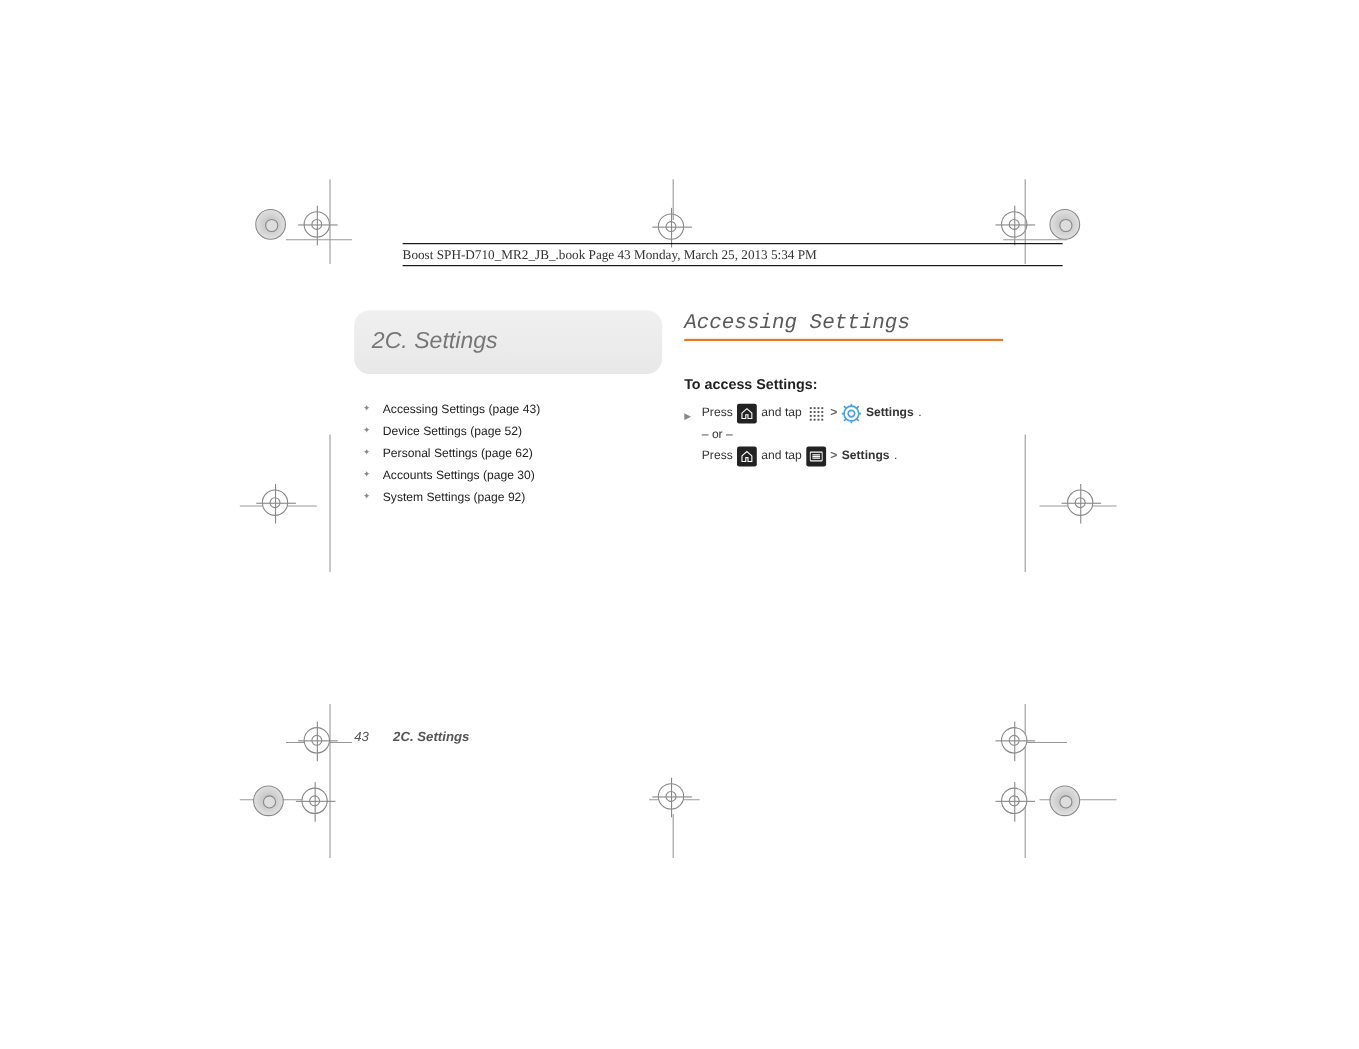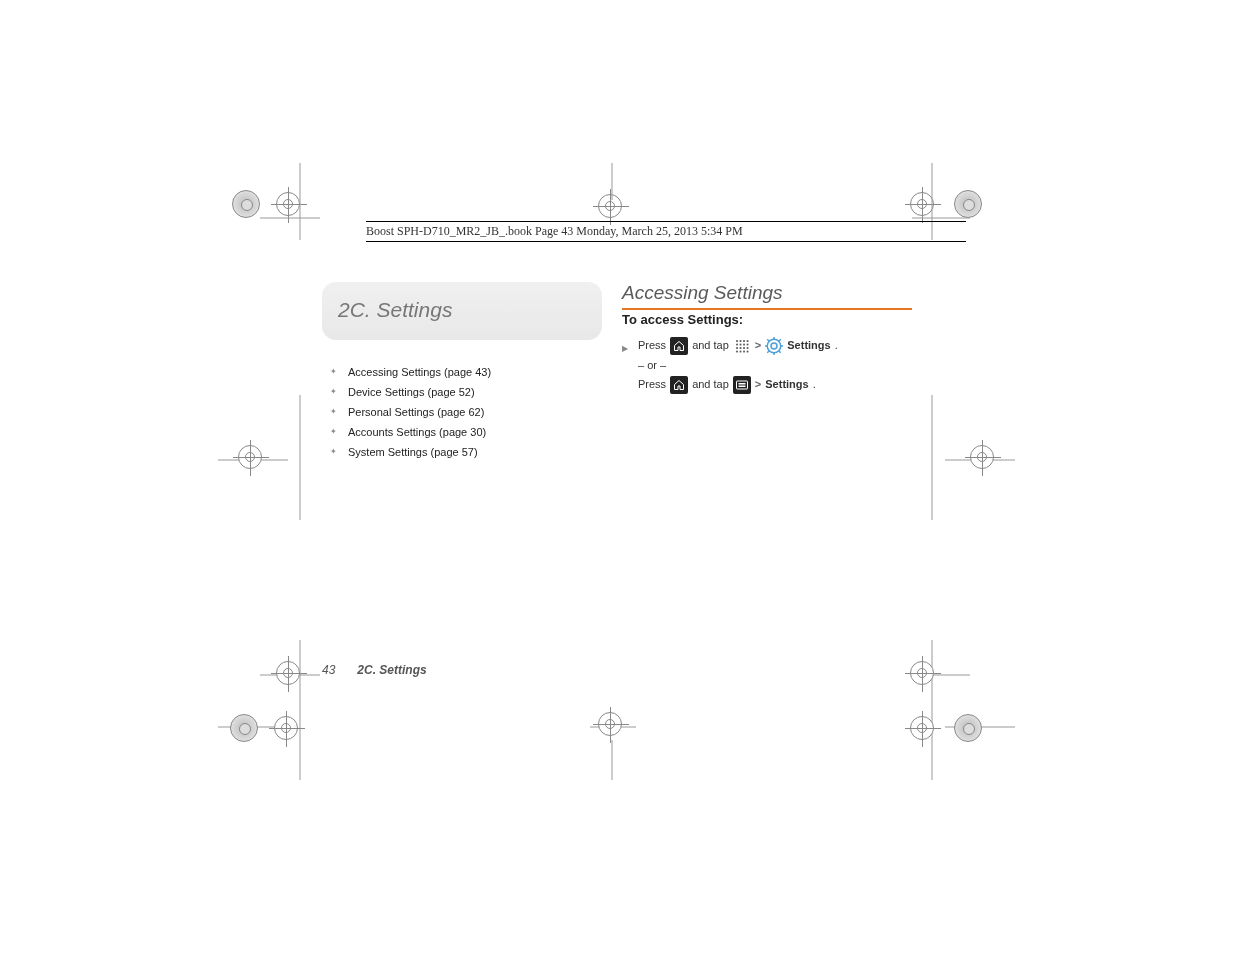--- a/index.html
+++ b/index.html
@@ -107,24 +107,24 @@
       position: absolute;
       left: 8px;
       color: #888;
       font-size: 8px;
       top: 5px;
     }
     .section-heading {
       font-style: italic;
       font-size: 19px;
       color: #5a5a5a;
-      font-family: Liberation Sans, sans-serif;
+      font-family: Liberation Mono, monospace;
       padding-bottom: 4px;
       border-bottom: 2px solid #e87722;
-      margin-bottom: 2px;
+      margin-bottom: 32px;
     }
     .body-text {
       font-size: 13px;
       color: #222;
       margin-bottom: 8px;
       font-weight: bold;
     }
     .step-row {
       display: flex;
       align-items: flex-end;
@@ -290,21 +290,21 @@
 <div class="content-area">
   <div class="left-col">
     <div class="chapter-box">
       <div class="chapter-title">2C. Settings</div>
     </div>
     <ul class="toc-list">
       <li>Accessing Settings (page 43)</li>
       <li>Device Settings (page 52)</li>
       <li>Personal Settings (page 62)</li>
       <li>Accounts Settings (page 30)</li>
-      <li>System Settings (page 57)</li>
+      <li>System Settings (page 92)</li>
     </ul>
   </div>
 
   <div class="right-col">
     <div class="section-heading">Accessing Settings</div>
     <div class="body-text">To access Settings:</div>
 
     <div class="step-row first">
       <span>Press</span>
       <span class="icon-box icon-home">

